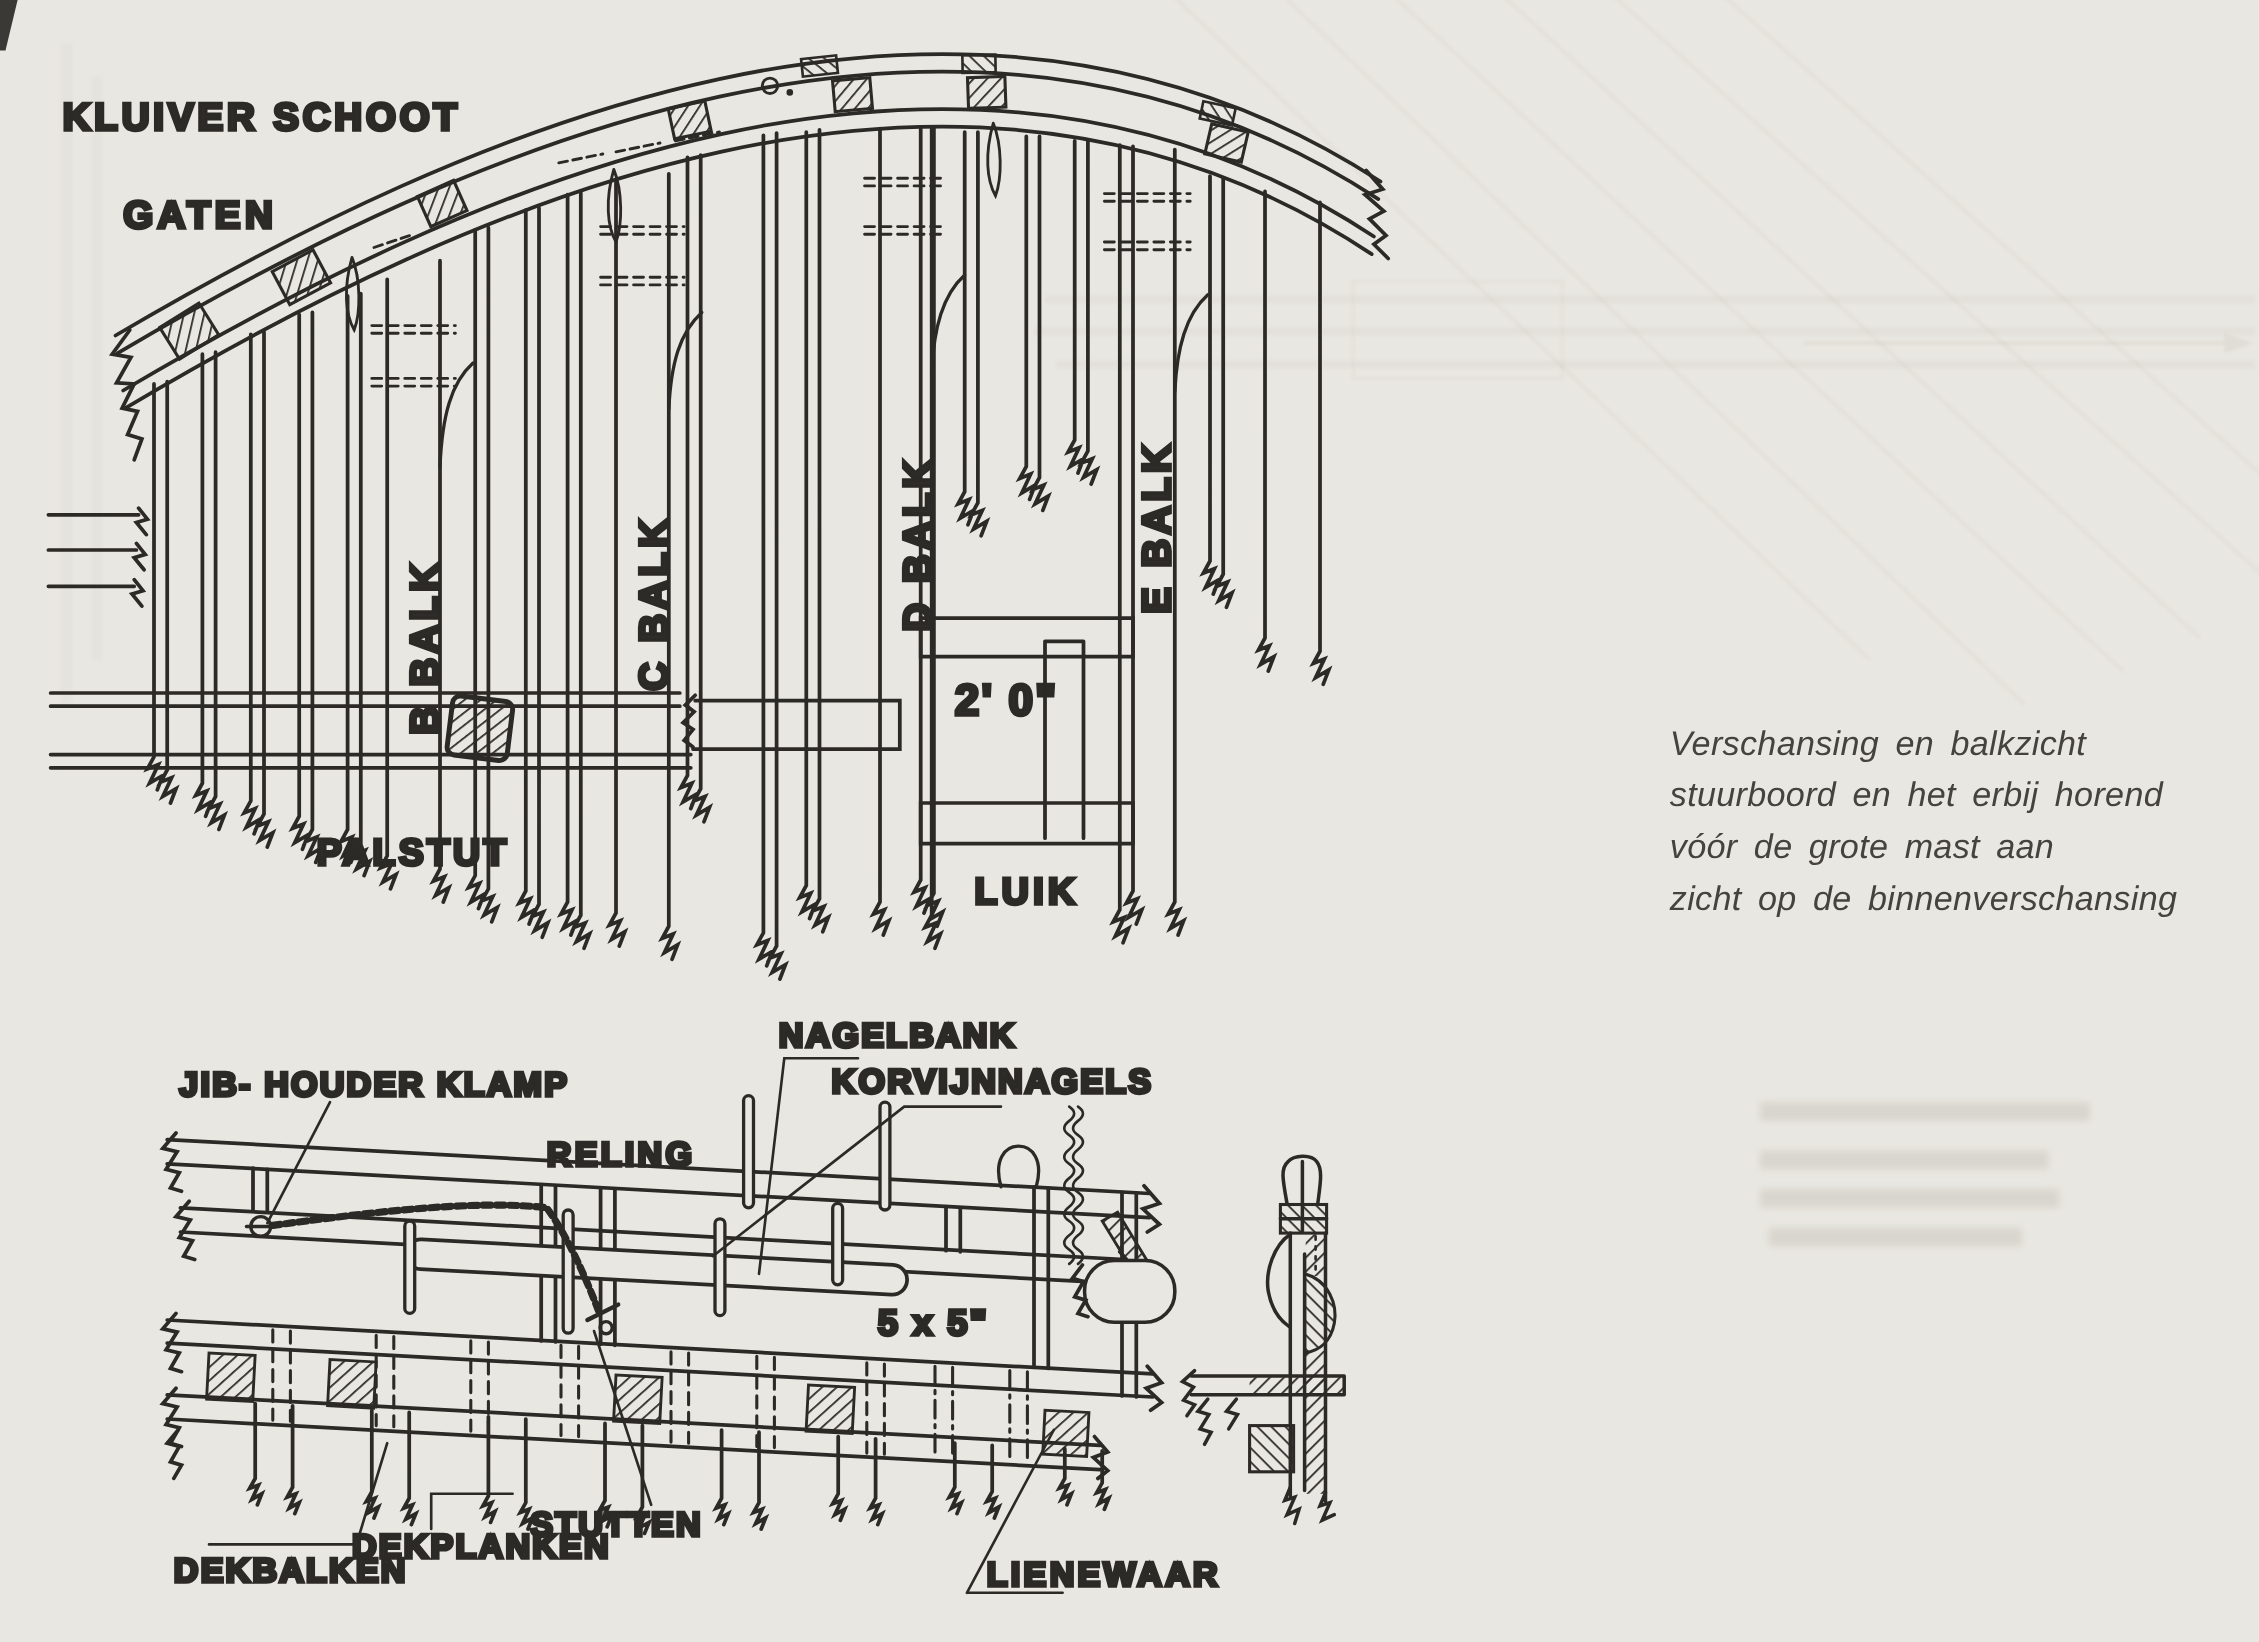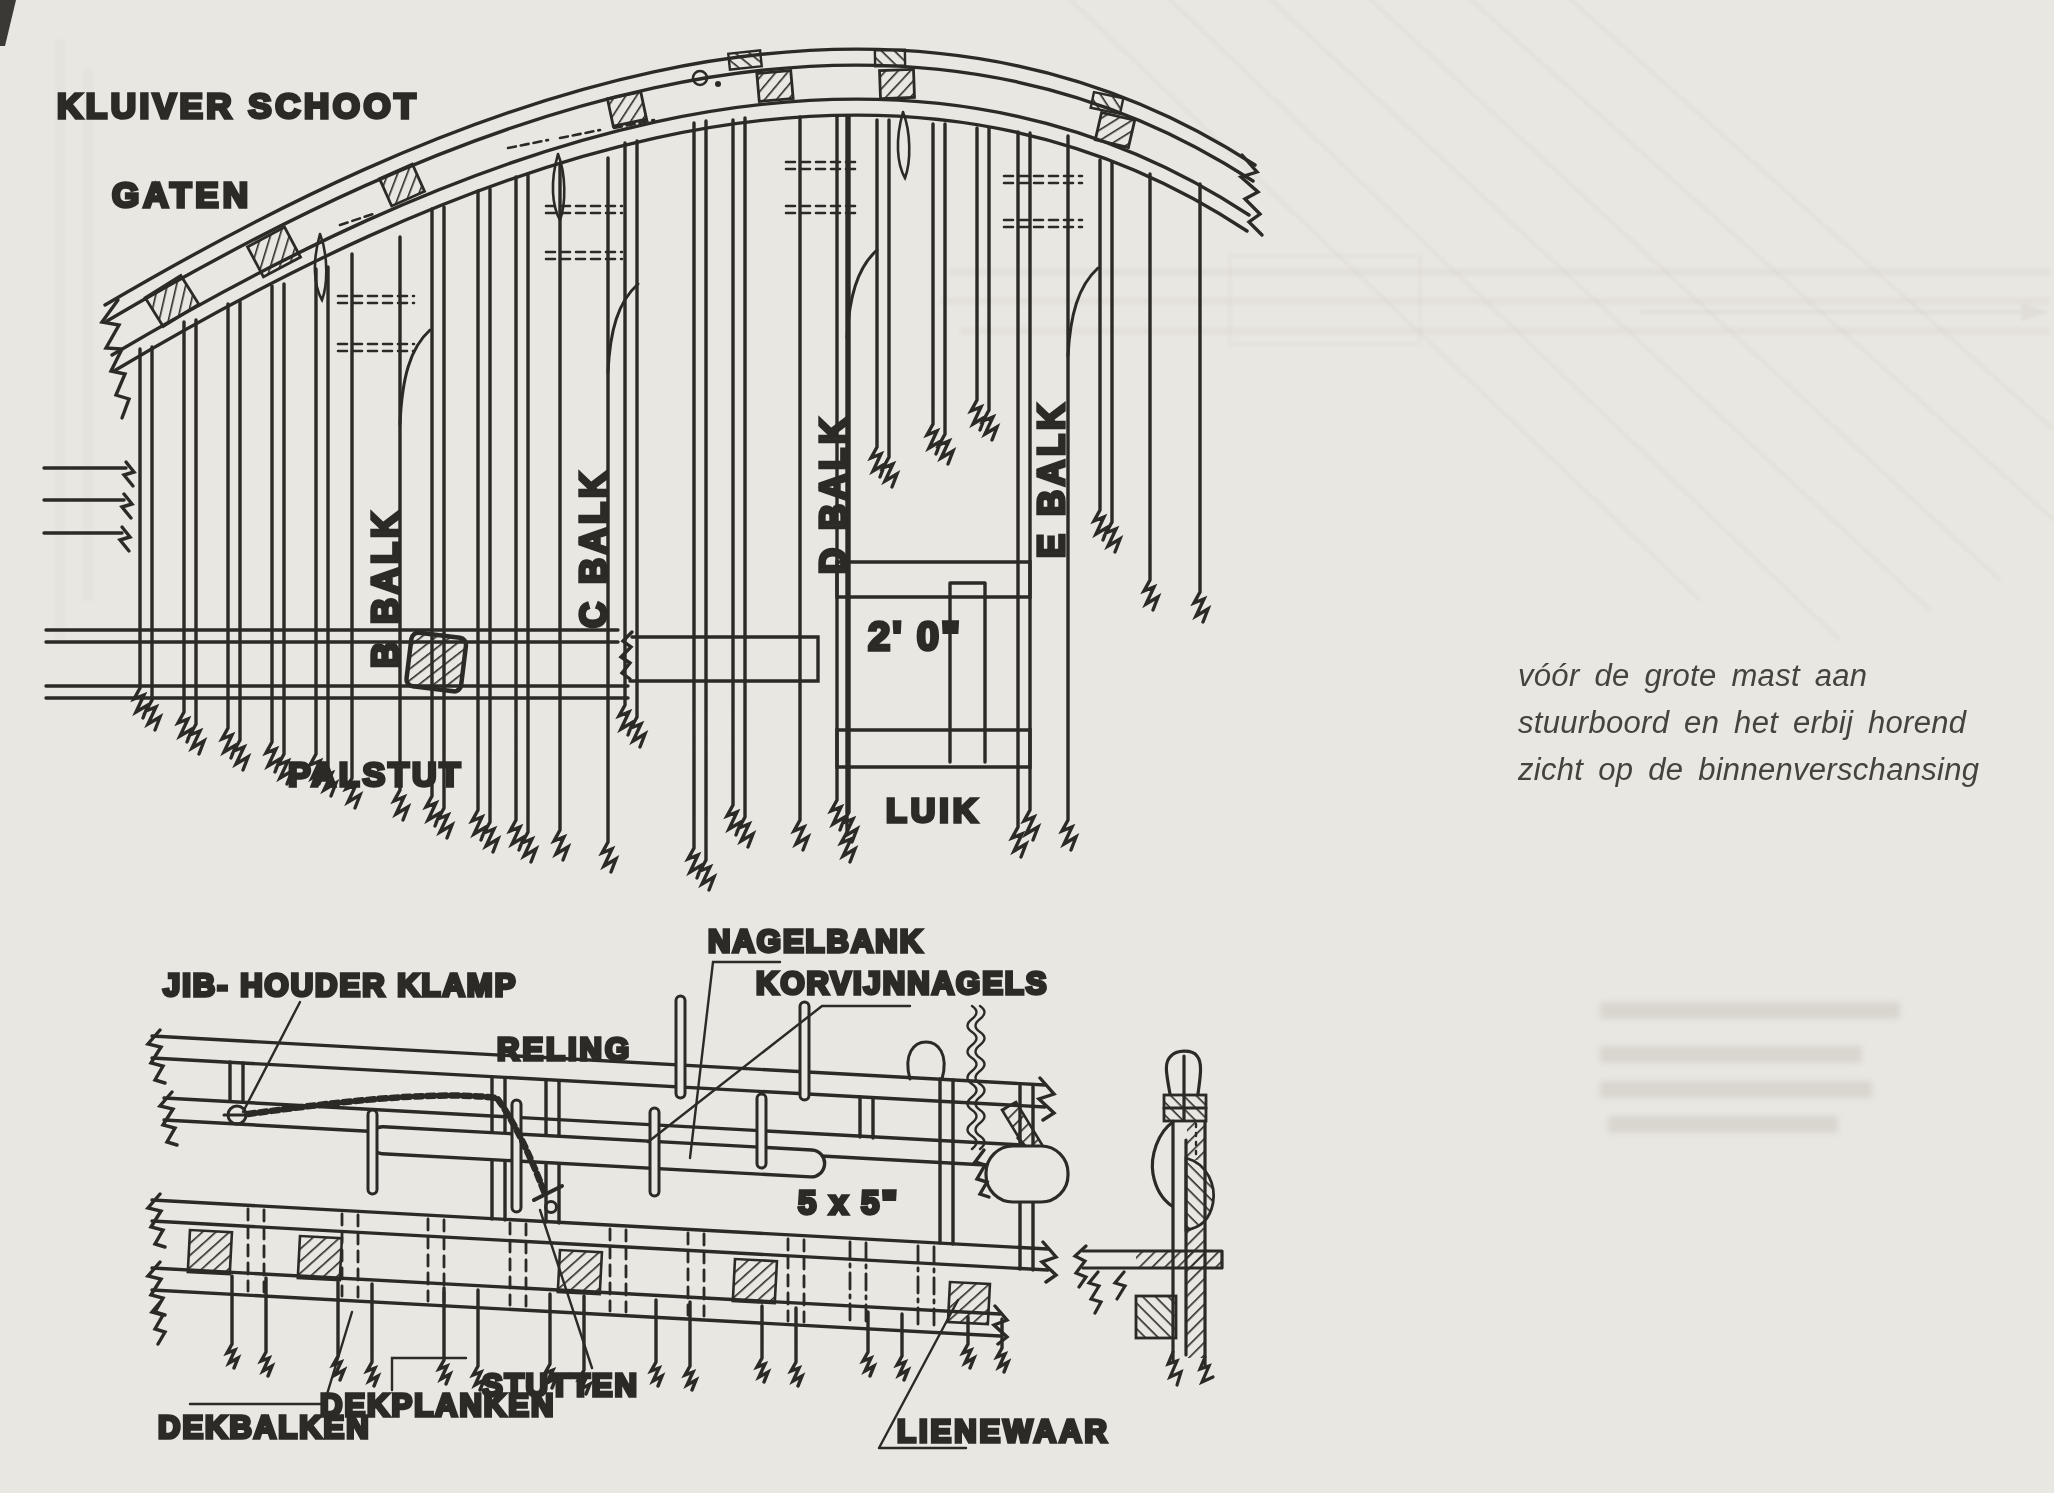--- a/index.html
+++ b/index.html
@@ -320,17 +320,18 @@
       <rect x="1136" y="1252" width="86" height="15" fill="url(#h1)" stroke="none"></rect>
       <path d="M1086,1246 l-11,10 l10,5 l-9,12 l10,4 l-7,10"></path>
     </g>
     <path d="M1098,1272 l-9,11 l10,3 l-8,13 l10,3 l-6,11 M1124,1272 l-9,11 l10,3 l-8,13"></path>
     <rect x="1136" y="1296" width="40" height="42" fill="url(#h2)" stroke-width="2.8"></rect>
     <path d="M1173,1352 l-5,12 l9,-3 l-7,16 l11,-5 l-4,13 M1205,1357 l-5,12 l9,-3 l-7,16 l11,-5"></path>
   </g>
 </svg>
 
 <div class="caption">
+  <div class="cap-line">Verschansing en balkzicht</div>
+  <div class="cap-line">stuurboord en het erbij horend</div>
   <div class="cap-line">vóór de grote mast aan</div>
-  <div class="cap-line">stuurboord en het erbij horend</div>
   <div class="cap-line">zicht op de binnenverschansing</div>
 </div>
 </div>
 
 </body></html>

